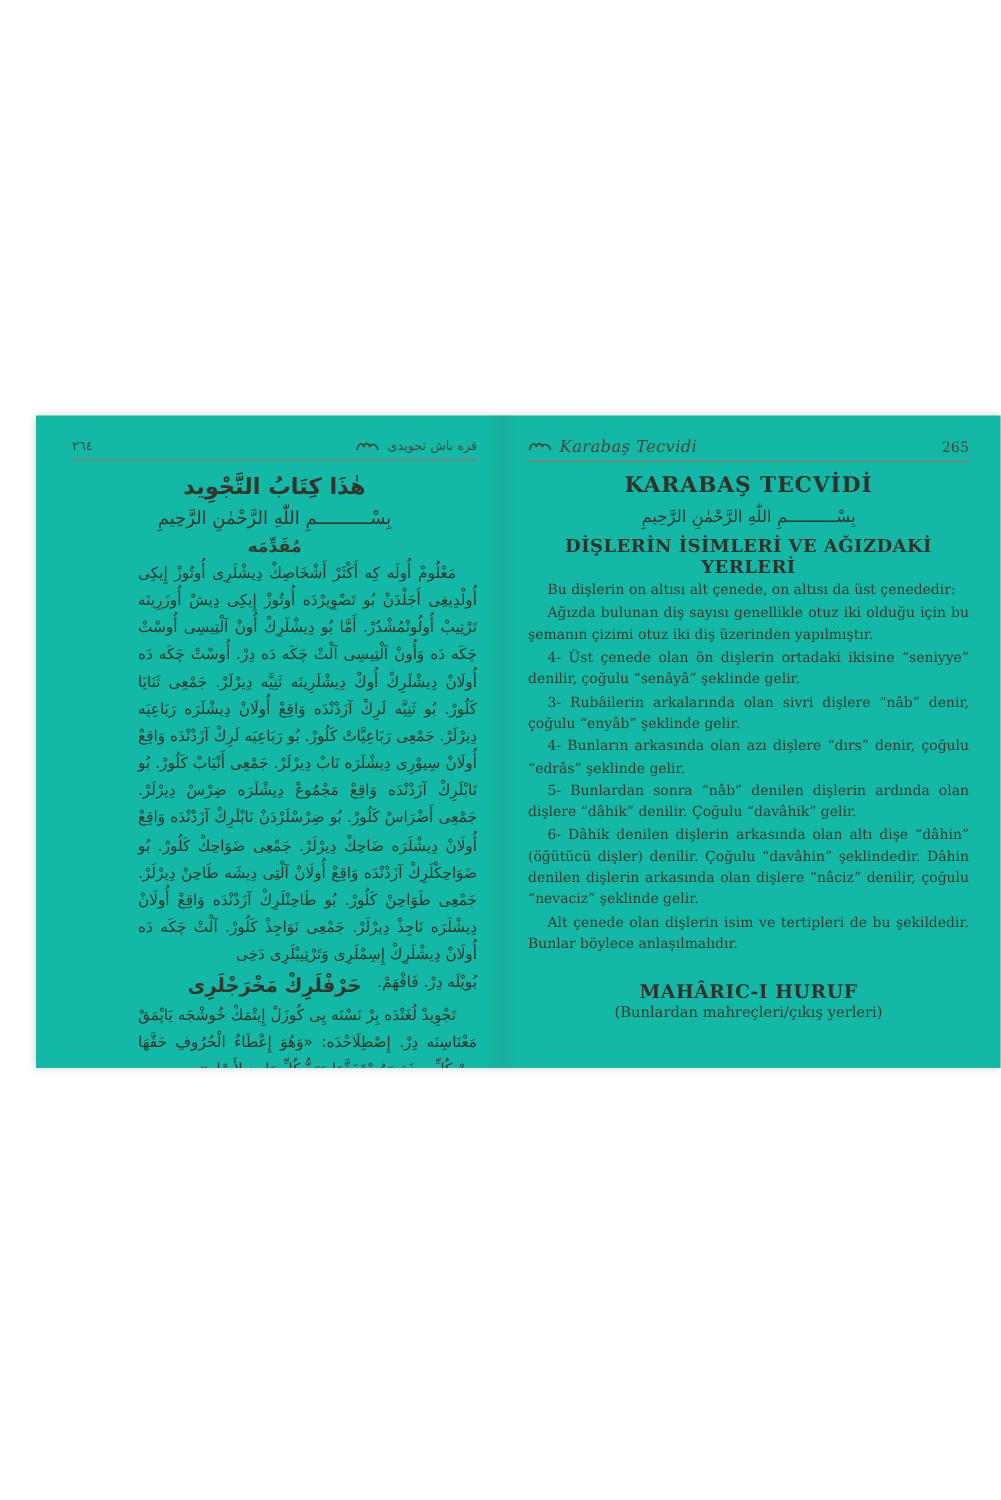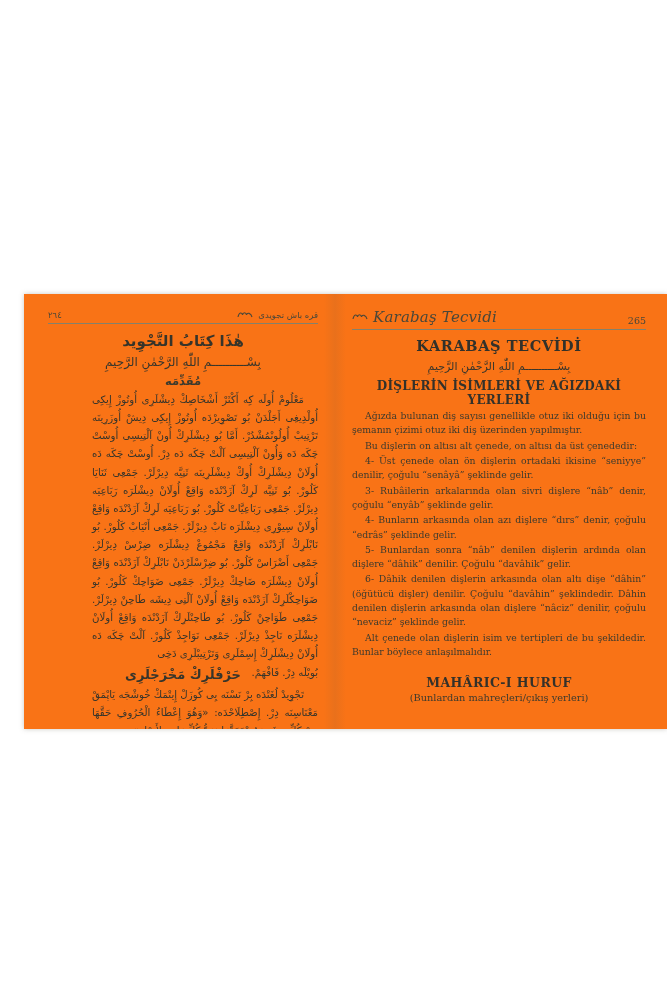--- a/index.html
+++ b/index.html
@@ -5,23 +5,23 @@
   html,body{margin:0;padding:0;}
   body{
     width:667px;height:1000px;
     background:#ffffff;
     font-family:"DejaVu Serif","Liberation Serif",serif;
     position:relative;
     overflow:hidden;
   }
   .spread{
     position:absolute;
-    left:24px;top:294px;
+    left:24px;top:277px;
     width:643px;height:435px;
-    background:#f97316;
+    background:#14b8a6;
     box-shadow:0 0 5px rgba(100,100,90,0.35);
     display:flex;
     align-items:flex-end;
   }
   .gutter-shadow{
     position:absolute;
     left:300px;top:0;width:22px;height:100%;
     background:linear-gradient(to right, rgba(90,90,75,0) 0%, rgba(90,90,75,0.10) 50%, rgba(90,90,75,0) 100%);
     pointer-events:none;
   }
@@ -30,21 +30,21 @@
   .page.right{width:333px;padding:14px 21px 0 18px;}
 
   .pg-header{
     display:flex;align-items:flex-end;justify-content:space-between;
     border-bottom:1px solid #84816b;
     padding-bottom:3px;margin-bottom:4px;
     font-size:9px;color:#4a4739;
   }
   .pg-header .hdr-left{display:flex;align-items:center;gap:5px;}
   .flourish{display:inline-block;vertical-align:middle;}
-  .hdr-title-lat{font-style:italic;font-size:15px;letter-spacing:0.2px;}
+  .hdr-title-lat{font-style:italic;font-size:11px;letter-spacing:0.2px;}
   .pg-num{font-size:9.5px;}
   .pg-num.ar{font-family:"DejaVu Sans",sans-serif;font-size:8.5px;}
 
   
   .arabic{direction:rtl;font-family:"DejaVu Sans",sans-serif;}
   .ar-title{margin:8px 0 0;text-align:center;font-size:15px;font-weight:700;color:#36342a;}
   .ar-subtitle{margin:6px 0 0;text-align:center;font-size:12.5px;font-weight:600;}
   .bismillah{
     margin:5px auto 0;text-align:center;
     font-size:12px;color:#38362c;white-space:nowrap;
@@ -118,22 +118,22 @@
           </svg>
         <span class="hdr-title-lat">Karabaş Tecvidi</span>
       </span>
       <span class="pg-num">265</span>
     </header>
 
     <h1 class="tr-title">KARABAŞ TECVİDİ</h1>
     <div class="bismillah">بِسْــــــــــمِ اللّٰهِ الرَّحْمٰنِ الرَّحِيمِ</div>
     <h2 class="tr-heading">DİŞLERİN İSİMLERİ VE AĞIZDAKİ YERLERİ</h2>
 
+    <p class="tr-par">Bu dişlerin on altısı alt çenede, on altısı da üst çenededir:</p>
     <p class="tr-par">Ağızda bulunan diş sayısı genellikle otuz iki olduğu için bu şemanın çizimi otuz iki diş üzerinden yapılmıştır.</p>
-    <p class="tr-par">Bu dişlerin on altısı alt çenede, on altısı da üst çenededir:</p>
     <p class="tr-par">4- Üst çenede olan ön dişlerin ortadaki ikisine “seniyye” denilir, çoğulu “senâyâ” şeklinde gelir.</p>
     <p class="tr-par">3- Rubâilerin arkalarında olan sivri dişlere “nâb” denir, çoğulu “enyâb” şeklinde gelir.</p>
     <p class="tr-par">4- Bunların arkasında olan azı dişlere “dırs” denir, çoğulu “edrâs” şeklinde gelir.</p>
     <p class="tr-par">5- Bunlardan sonra “nâb” denilen dişlerin ardında olan dişlere “dâhik” denilir. Çoğulu “davâhik” gelir.</p>
     <p class="tr-par">6- Dâhik denilen dişlerin arkasında olan altı dişe “dâhin” (öğütücü dişler) denilir. Çoğulu “davâhin” şeklindedir. Dâhin denilen dişlerin arkasında olan dişlere “nâciz” denilir, çoğulu “nevaciz” şeklinde gelir.</p>
     <p class="tr-par">Alt çenede olan dişlerin isim ve tertipleri de bu şekildedir. Bunlar böylece anlaşılmalıdır.</p>
 
     <h2 class="tr-heading2">MAHÂRIC-I HURUF</h2>
     <div class="tr-heading2-sub">(Bunlardan mahreçleri/çıkış yerleri)</div>
 

